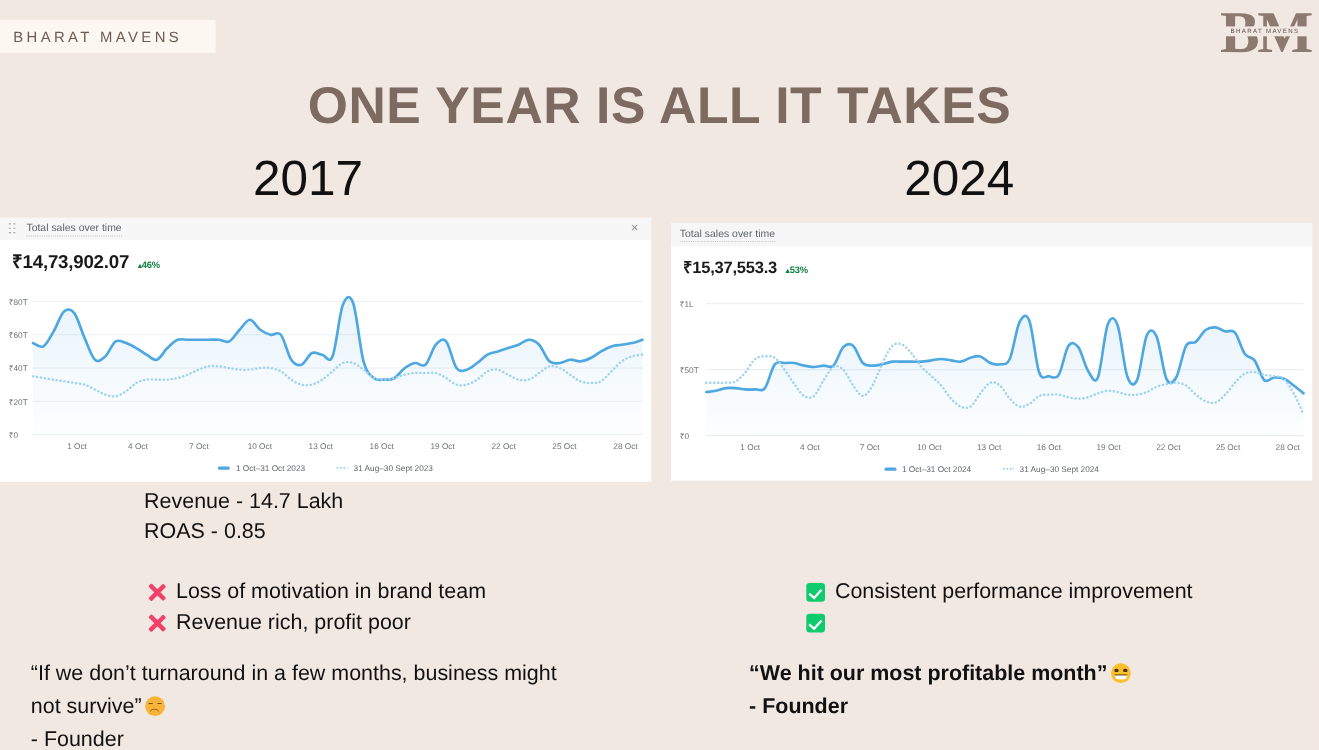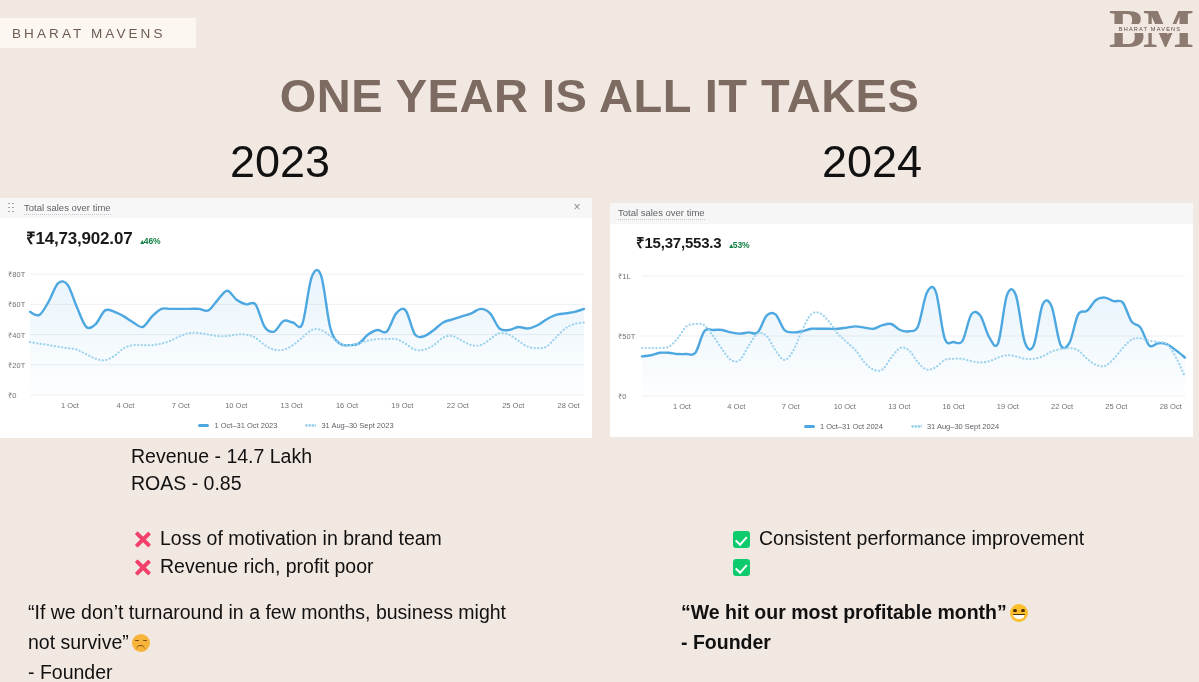--- a/index.html
+++ b/index.html
@@ -112,21 +112,21 @@
   .close-x {
     position: absolute; right: 9px; top: 4px;
     width: 12px; height: 12px;
     font-size: 12px; line-height: 11px;
     color: #8a8f94;
     text-align: center;
     cursor: pointer;
   }
   .metric-row {
     display: flex; align-items: baseline;
-    padding: 8px 0 2px 26px;
+    padding: 8px 0 2px 11px;
   }
   .metric-value {
     font-size: 17px;
     font-weight: bold;
     color: #1a1a1a;
     letter-spacing: -0.2px;
   }
   #chart-card-right .metric-value { font-size: 15px; }
   .metric-delta {
     margin-left: 8px;
@@ -284,21 +284,21 @@
     <span>BHARAT MAVENS</span>
   </div>
 
   <div id="corner-logo">
     <div class="bm">BM</div>
     <div class="bm-sub">BHARAT MAVENS</div>
   </div>
 
   <div id="headline">ONE YEAR IS ALL IT TAKES</div>
 
-  <div class="year" id="year-left">2023</div>
+  <div class="year" id="year-left">2017</div>
   <div class="year" id="year-right">2024</div>
 
   <div class="chart-card" id="chart-card-left">
     <div class="card-titlebar">
       <span class="drag-dots">
         <i></i>
           <i></i>
           <i></i>
           <i></i>
           <i></i>

